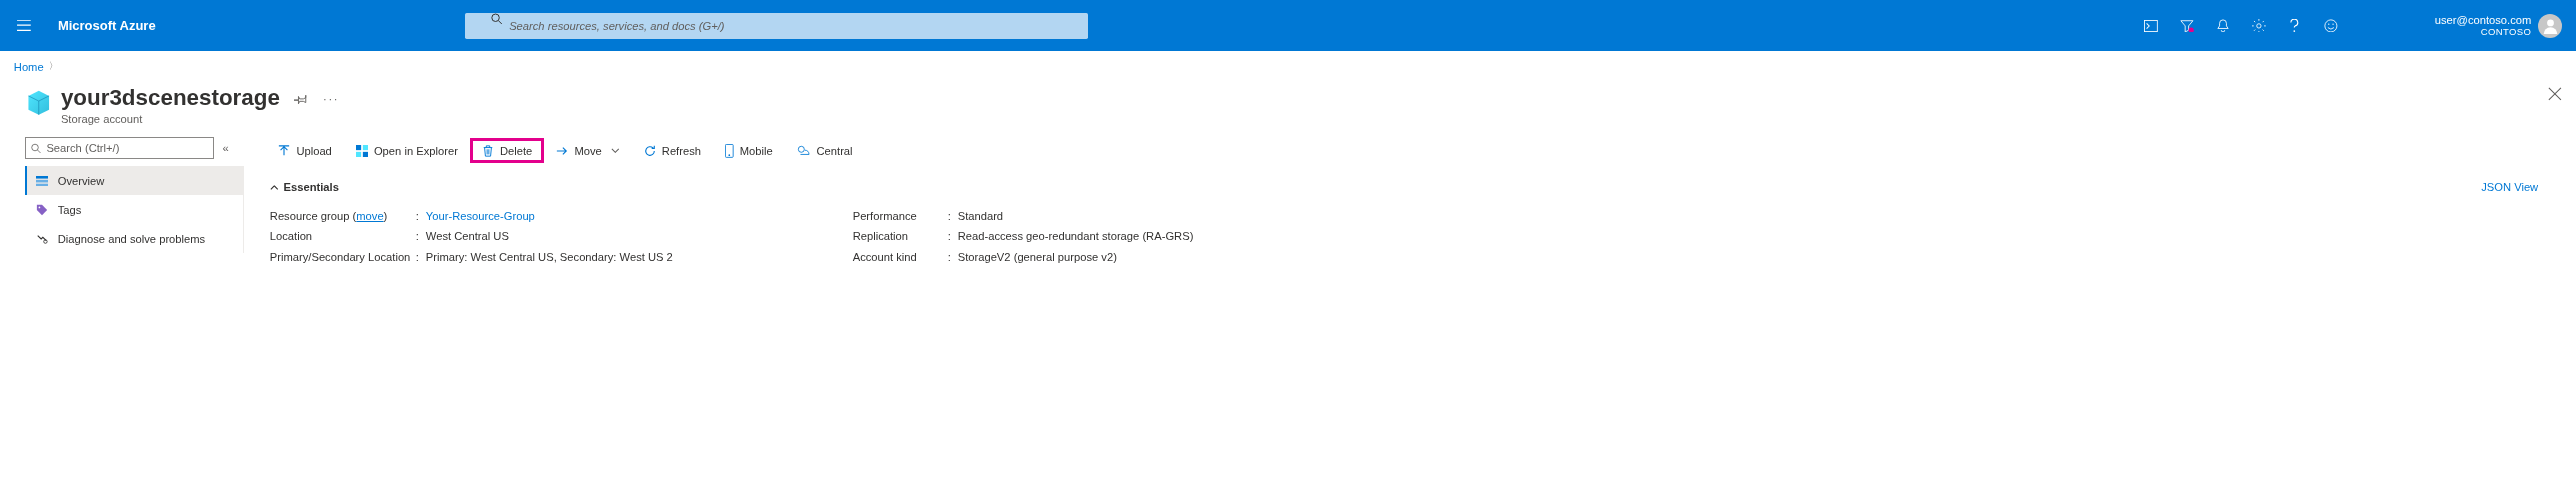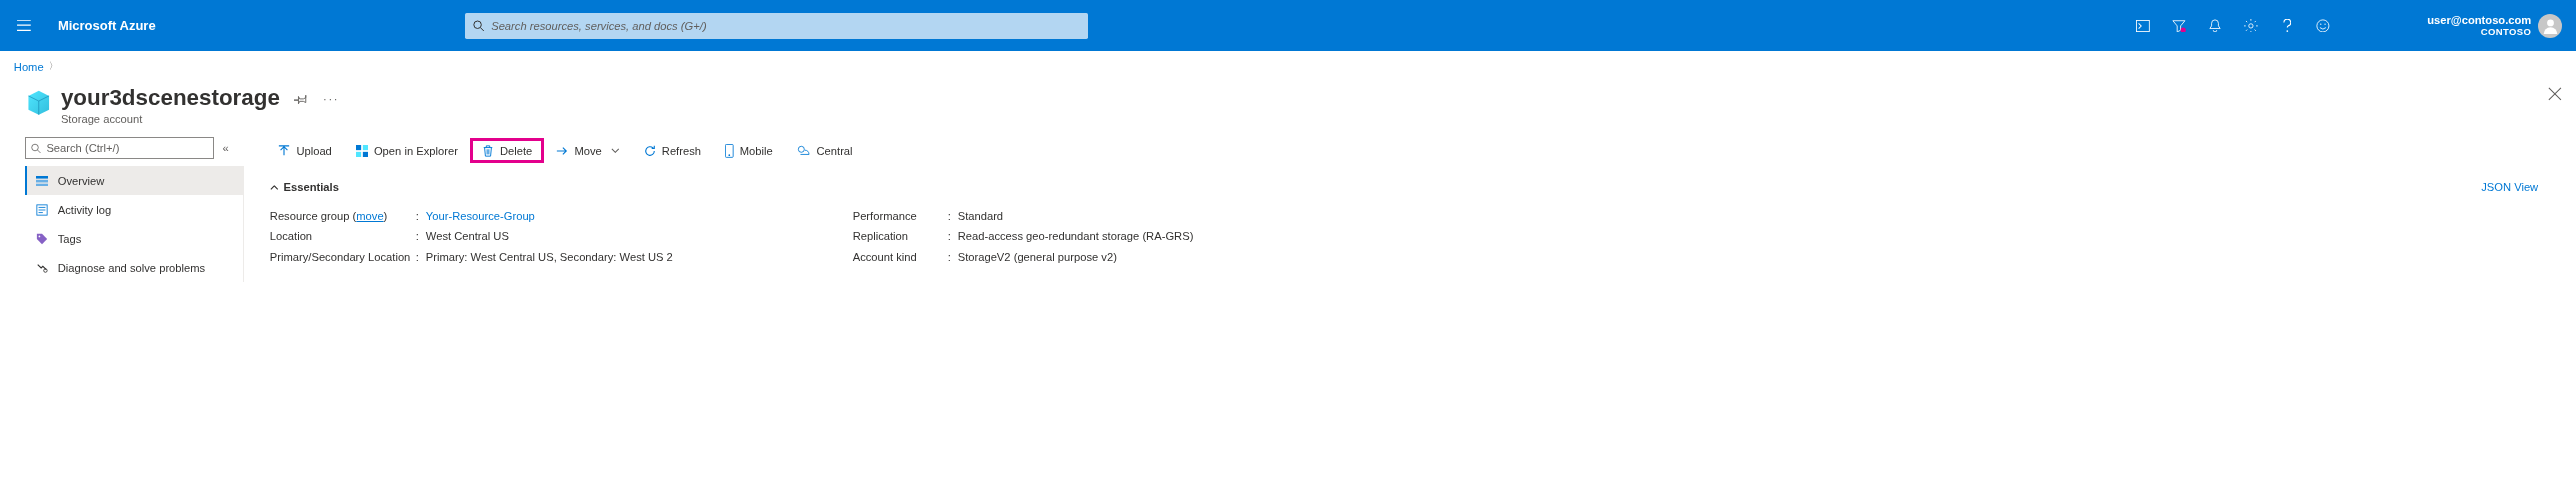--- a/index.html
+++ b/index.html
@@ -3,27 +3,27 @@
   <meta charset="utf-8">
   <style>
     * { margin: 0; padding: 0; box-sizing: border-box; font-family: 'Segoe UI', Tahoma, sans-serif; }
     body { background: #fff; font-size: 11.2px; color: #323130; width: 2576px; }
 
     
     .topbar { background: #0078d4; height: 51px; display: flex; align-items: center; color: #fff; padding: 0 6.9px; }
     .hamburger { width: 34px; height: 35px; display: flex; align-items: center; justify-content: center; cursor: pointer; }
     .brand { font-size: 13px; font-weight: 600; margin-left: 17px; margin-right: 34px; white-space: nowrap; }
     .search-wrap { flex: 0 0 auto; margin-left: 275px; }
-    .search { width: 623px; height: 26px; background: #b3d6f2; border: none; border-radius: 1.7px; display: flex; align-items: center; padding: 0 8px; }
+    .search { width: 623px; height: 26px; background: #b3d6f2; border: none; border-radius: 1.7px; display: flex; padding: 0 26px; }
     .search input { background: transparent; border: none; outline: none; font-size: 11.2px; color: #323130; width: 100%; margin-left: 6.9px; }
     .search input::placeholder { color: #605e5c; font-style: italic; }
     .top-spacer { flex: 1; }
     .top-icons { display: flex; align-items: center; gap: 0; }
     .top-icon { width: 36px; height: 35px; display: flex; align-items: center; justify-content: center; cursor: pointer; }
-    .user-block { display: flex; align-items: center; margin-left: 86px; padding-right: 6.9px; font-weight: bold; }
+    .user-block { display: flex; align-items: center; margin-left: 86px; padding-right: 6.9px; }
     .user-text { text-align: right; font-size: 10.3px; line-height: 12px; margin-right: 6.9px; }
     .user-email { font-size: 11.2px; }
     .user-tenant { font-size: 9.5px; letter-spacing: 0.4px; }
     .avatar { width: 24px; height: 24px; border-radius: 50%; background: #c7c7c7; display: flex; align-items: center; justify-content: center; }
 
     
     .breadcrumb-row { height: 31px; display: flex; align-items: center; padding: 0 13.8px; font-size: 11.2px; }
     .breadcrumb-row a { color: #0078d4; text-decoration: none; text-align: center; }
     .breadcrumb-sep { color: #605e5c; margin: 0 5.2px; font-size: 9.5px; }
 
@@ -213,29 +213,20 @@
                   <rect x="0" y="0" width="14" height="3" fill="#0078d4"></rect>
                   <rect x="0" y="4.5" width="14" height="3" fill="#69afe5"></rect>
                   <rect x="0" y="9" width="14" height="3" fill="#69afe5"></rect>
                 </svg>
             </span>
             <span>Overview</span>
           </div>
           <div class="nav-item">
             <span class="ni-icon">
               <svg width="12" height="12" viewBox="0 0 14 14">
-                  <rect x="1" y="1" width="12" height="12" fill="none" stroke="#0078d4"></rect>
-                  <path d="M3 4h8M3 7h8M3 10h5" stroke="#0078d4"></path>
-                </svg>
-            </span>
-            <span>Activity log</span>
-          </div>
-          <div class="nav-item">
-            <span class="ni-icon">
-              <svg width="12" height="12" viewBox="0 0 14 14">
                   <path d="M1 1h6l6 6-6 6-6-6V1z" fill="#8661c5"></path>
                   <circle cx="4" cy="4" r="1" fill="#fff"></circle>
                 </svg>
             </span>
             <span>Tags</span>
           </div>
           <div class="nav-item">
             <span class="ni-icon">
               <svg width="12" height="12" viewBox="0 0 14 14">
                   <path d="M2 3l4 4 2-2 4 4" stroke="#323130" fill="none" stroke-width="1.3"></path>

